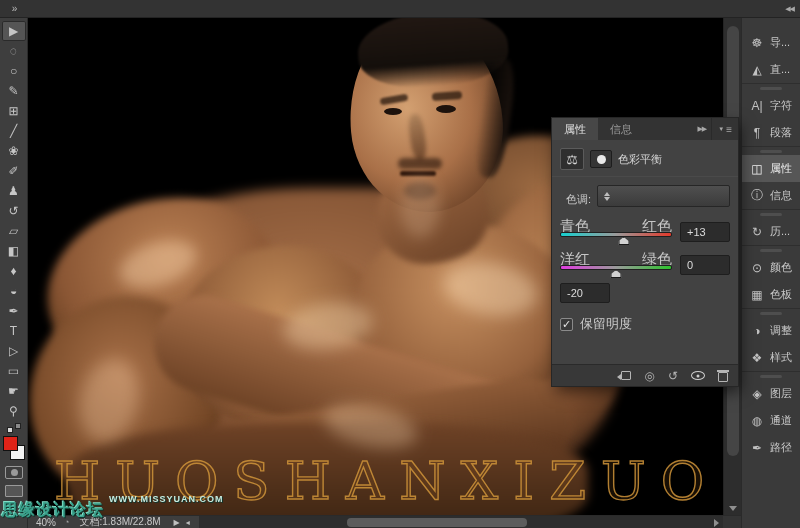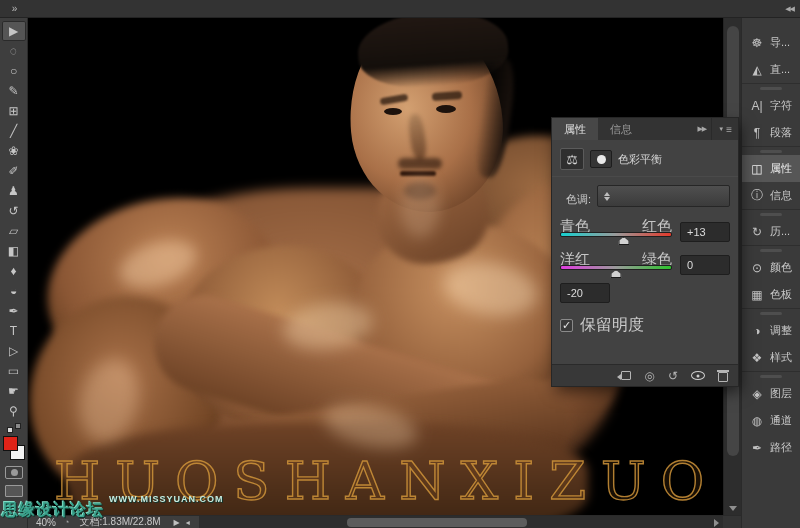--- a/index.html
+++ b/index.html
@@ -111,21 +111,21 @@
   .strack { position:relative; height:5px; border-radius:2px; border:1px solid #1f1f1f; }
   .sthumb { position:absolute; top:4px; width:11px; height:8px; transform:translateX(-50%);
     background:#d2d2d2; border:1px solid #1a1a1a;
     clip-path:polygon(50% 0, 100% 55%, 100% 100%, 0 100%, 0 55%); }
   .sval { width:50px; height:20px; background:#2c2c2c; border:1px solid #1e1e1e; border-radius:2px;
     color:#dcdcdc; font-size:11px; display:flex; align-items:center; padding-left:6px; }
   .srow .sthumb-space { height:9px; }
   .chk-row { display:flex; align-items:center; gap:7px; margin-top:12px; }
   .chk { width:13px; height:13px; background:#3a3a3a; border:1px solid #8a8a8a; border-radius:2px;
     color:#e8e8e8; font-size:11px; line-height:11px; text-align:center; cursor:pointer; }
-  .chk-label { color:#cccccc; font-size:16px; }
+  .chk-label { color:#cccccc; font-size:13px; }
   .pspacer { flex:1; }
   .pfoot { height:22px; background:#383838; border-top:1px solid #2a2a2a; margin:0 -8px;
     display:flex; align-items:center; justify-content:flex-end; gap:13px; padding-right:10px; }
   .fi { color:#b5b5b5; font-size:12px; line-height:1; cursor:pointer; display:flex; align-items:center; }
   .clip-ic { width:10px; height:9px; border:1px solid #b5b5b5; border-radius:1px; position:relative; }
   .clip-ic::before { content:""; position:absolute; left:-5px; top:2px; width:0; height:0;
     border-top:3px solid transparent; border-bottom:3px solid transparent; border-right:4px solid #b5b5b5; }
   .eye-ic { width:14px; height:9px; border:1.5px solid #cfcfcf; border-radius:50%; position:relative; }
   .eye-ic::after { content:""; position:absolute; left:50%; top:50%; width:3px; height:3px;
     transform:translate(-50%,-50%); border-radius:50%; background:#cfcfcf; }

